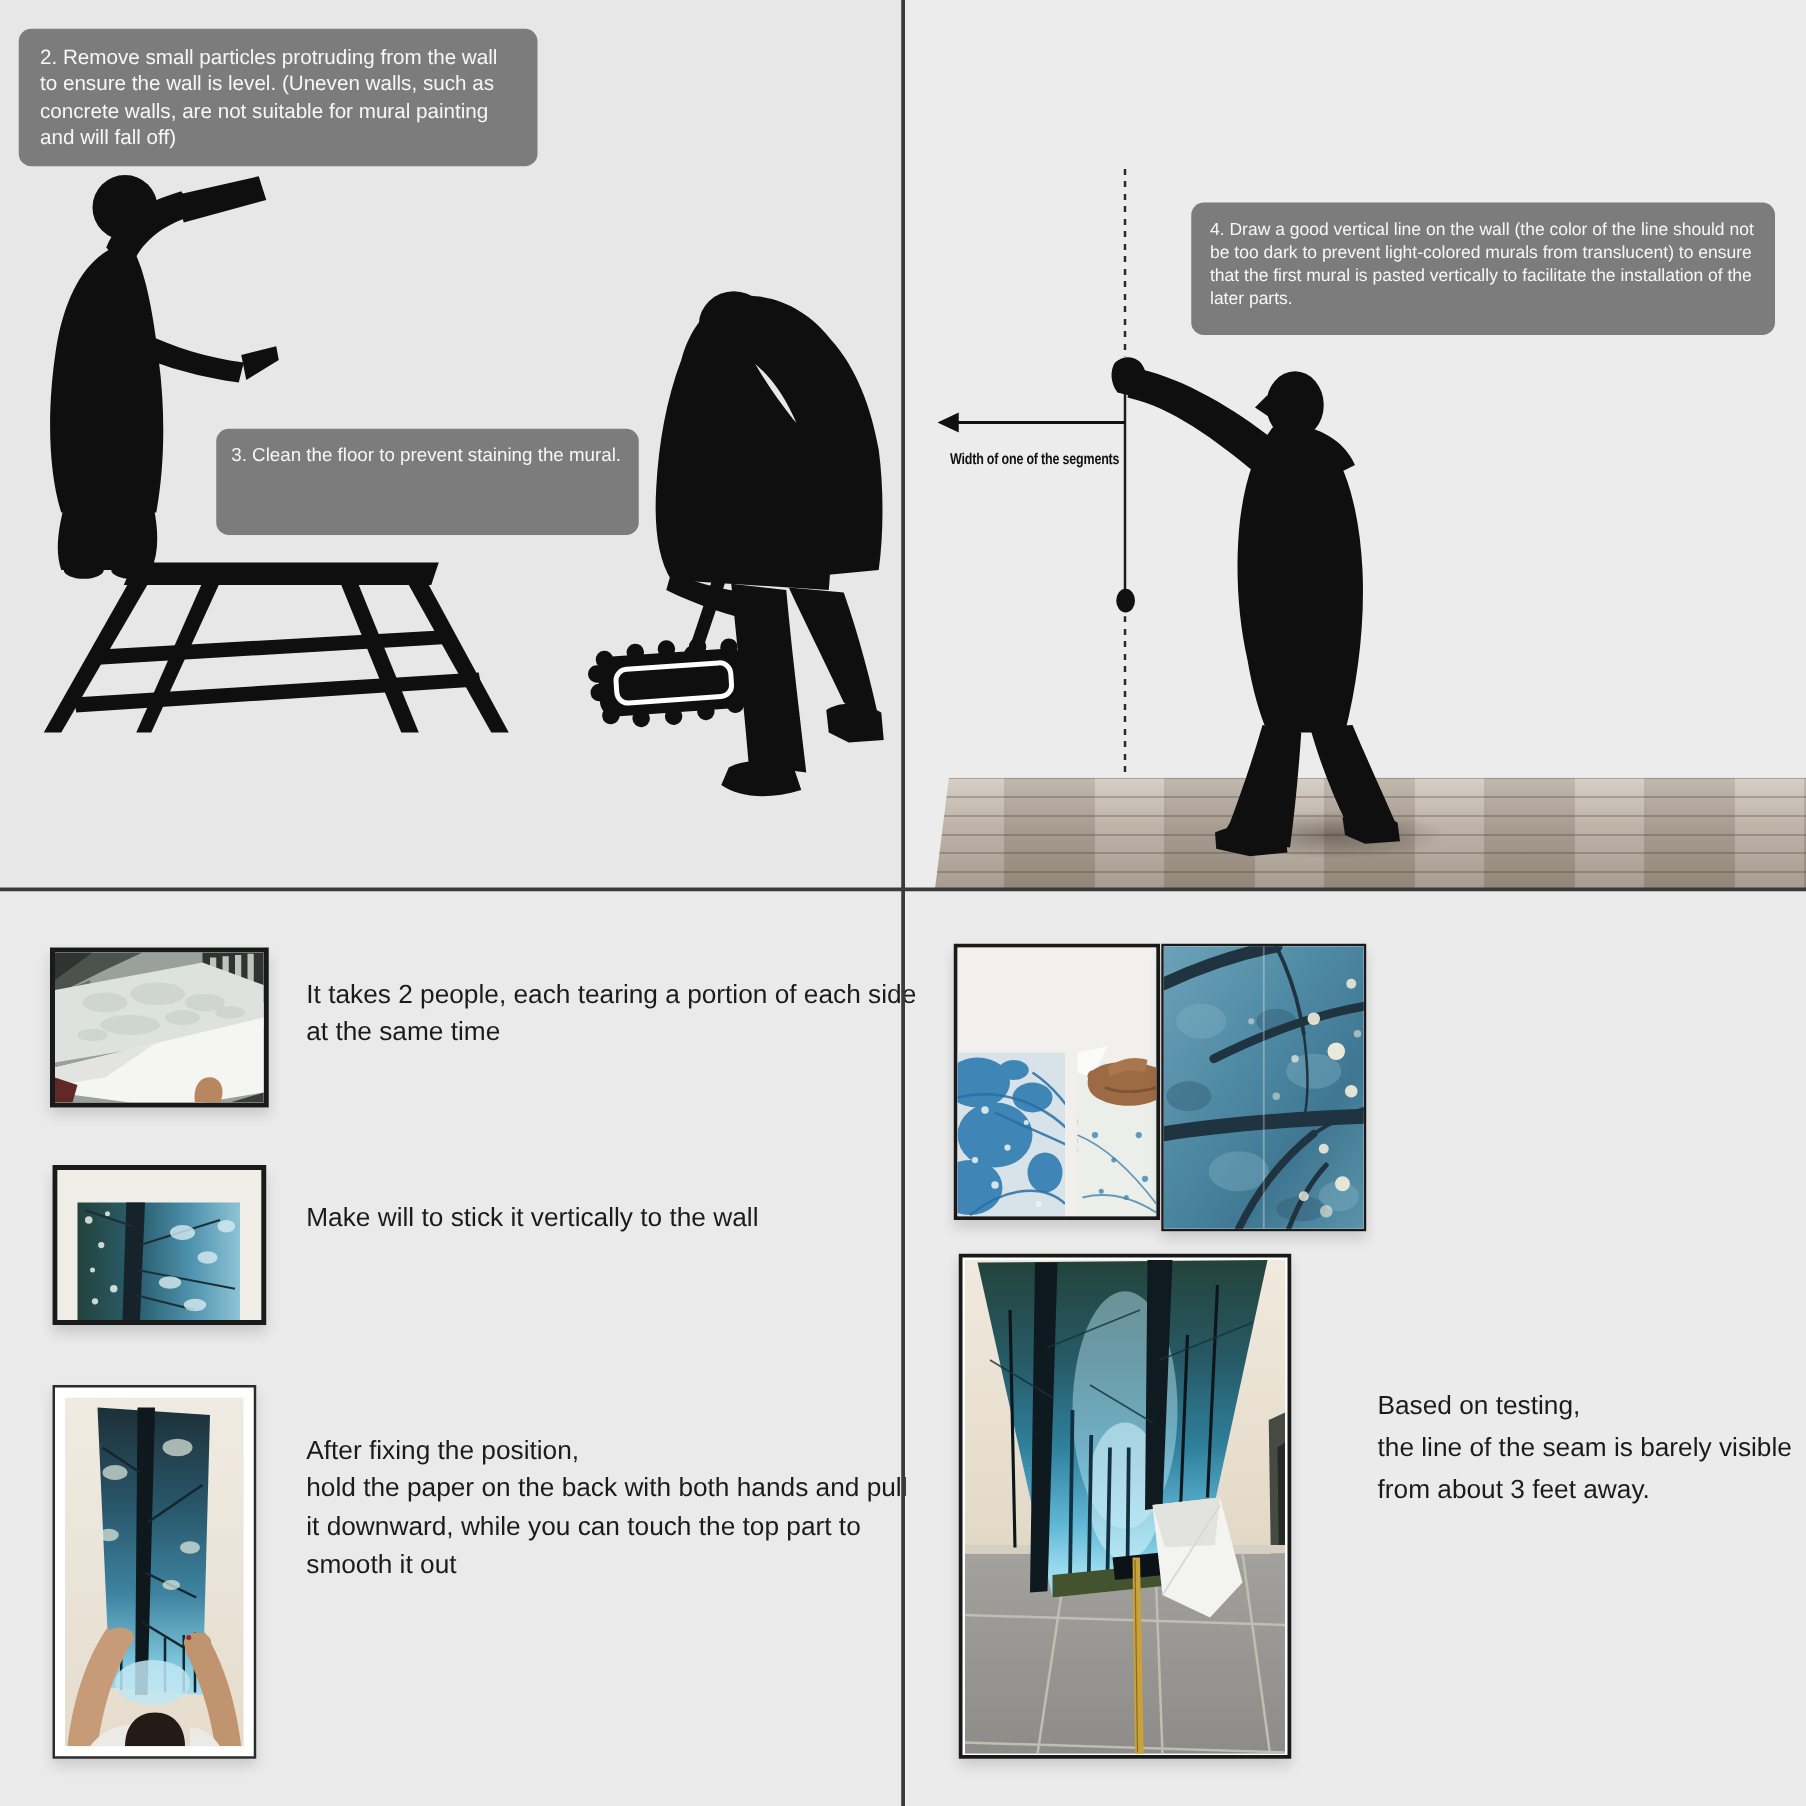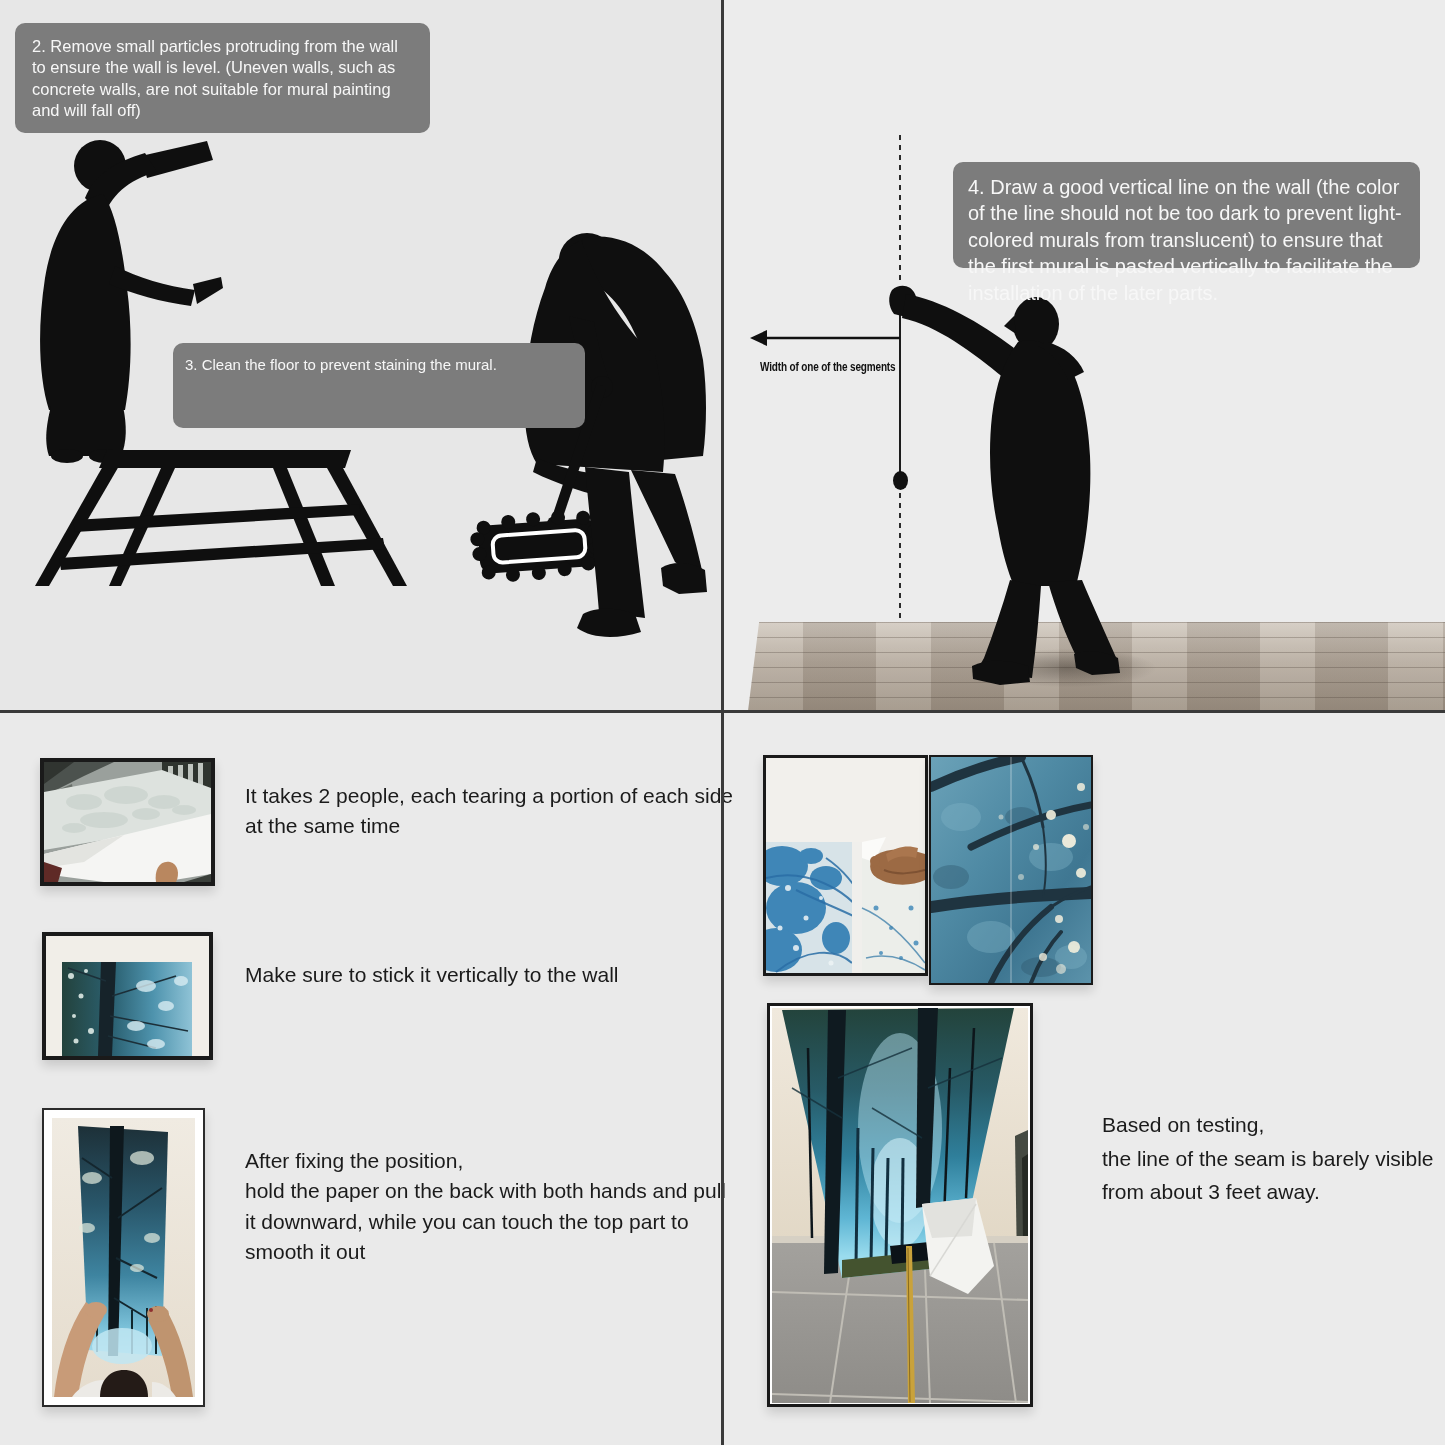--- a/index.html
+++ b/index.html
@@ -10,22 +10,22 @@
   .q-tl{left:0;top:0;width:721px;height:710px;background:#e7e7e7;}
   .q-tr{left:724px;top:0;width:721px;height:710px;background:#ececec;}
   .q-bl{left:0;top:713px;width:721px;height:732px;background:#eaeaea;}
   .q-br{left:724px;top:713px;width:721px;height:732px;background:#ebebeb;}
   .divider-v{position:absolute;left:721px;top:0;width:3px;height:1445px;background:#3a3a3a;}
   .divider-h{position:absolute;left:0;top:710px;width:1445px;height:3px;background:#3a3a3a;}
 
   .callout{position:absolute;background:#7c7c7c;border-radius:10px;color:#f7f7f7;
            box-sizing:border-box;line-height:1.3;}
   .callout.c2{left:15px;top:23px;width:415px;height:110px;padding:13px 17px;font-size:16.5px;}
-  .callout.c3{left:173px;top:343px;width:412px;height:85px;padding:12px 12px;font-size:15px;}
-  .callout.c4{left:953px;top:162px;width:467px;height:106px;padding:12px 15px;font-size:20px;line-height:1.32;}
+  .callout.c3{left:173px;top:343px;width:338px;height:85px;padding:12px 12px;font-size:15px;}
+  .callout.c4{left:953px;top:162px;width:467px;height:106px;padding:12px 15px;font-size:14px;line-height:1.32;}
 
   .caption{position:absolute;color:#1b1b1b;font-size:21px;white-space:pre-line;}
   .cap-l{line-height:1.45;}
   .cap-r{line-height:1.6;}
 
   .sil{position:absolute;}
   .plumb{position:absolute;background:#1c1c1c;}
   .plumb-dash{position:absolute;width:2px;
       background:repeating-linear-gradient(180deg,#2a2a2a 0 5px,rgba(0,0,0,0) 5px 10px);}
   .plumb-bob{position:absolute;left:893px;top:471px;width:15px;height:19px;border-radius:50%;background:#111;}
@@ -268,21 +268,21 @@
       <ellipse cx="106" cy="196" rx="11" ry="8" fill="#bf946f"></ellipse>
       <circle cx="99" cy="192" r="2" fill="#8e2f2f"></circle>
       <path d="M20,279 C28,268 40,262 52,262 L50,279 Z" fill="#eceae6"></path>
       <path d="M124,279 C118,270 110,264 100,264 L100,279 Z" fill="#eceae6"></path>
       <path d="M48,279 C48,262 58,252 72,252 C86,252 96,262 96,279 Z" fill="#241b17"></path>
     </svg>
   </div>
 
   <div class="caption cap-l" style="left:245px;top:781px;">It takes 2 people, each tearing a portion of each side
 at the same time</div>
-  <div class="caption cap-l" style="left:245px;top:960px;">Make sure to stick it vertically to the wall</div>
+  <div class="caption cap-l" style="left:245px;top:960px;">Make will to stick it vertically to the wall</div>
   <div class="caption cap-l" style="left:245px;top:1146px;">After fixing the position,
 hold the paper on the back with both hands and pull
 it downward, while you can touch the top part to
 smooth it out</div>
 
   <div class="photo p5a">
     <svg width="159" height="215" viewBox="0 0 159 215">
       <rect width="159" height="215" fill="#f2f0ec"></rect>
       <rect x="0" y="84" width="88" height="131" fill="#d7e3e8"></rect>
       <g fill="#2f7cb2" opacity=".9">

